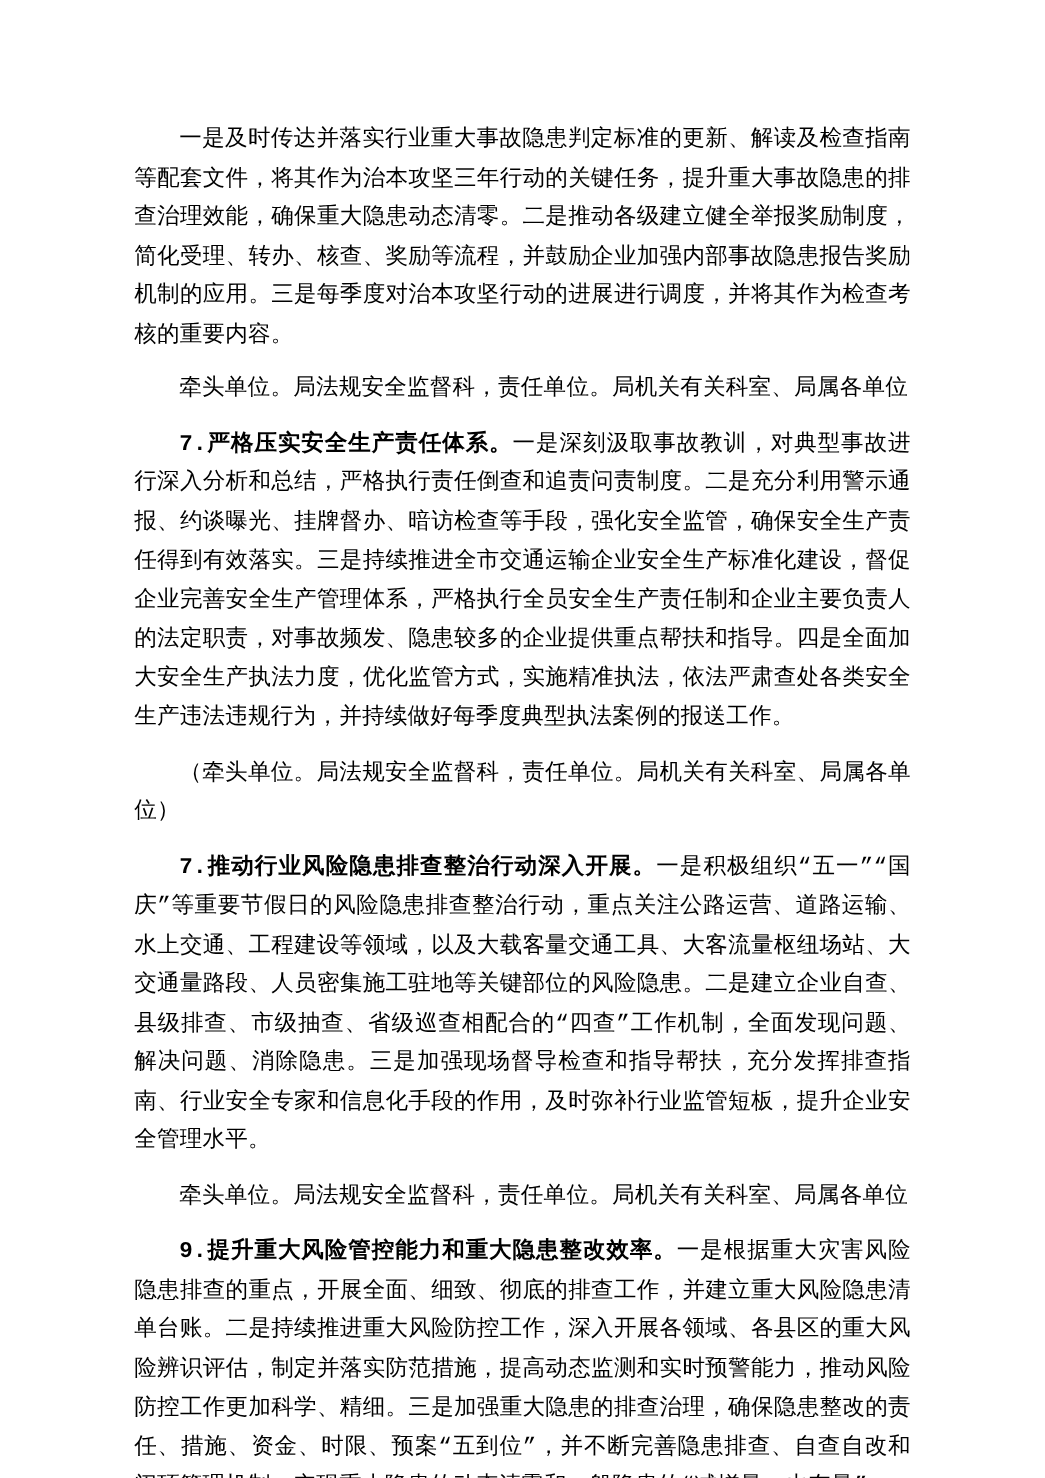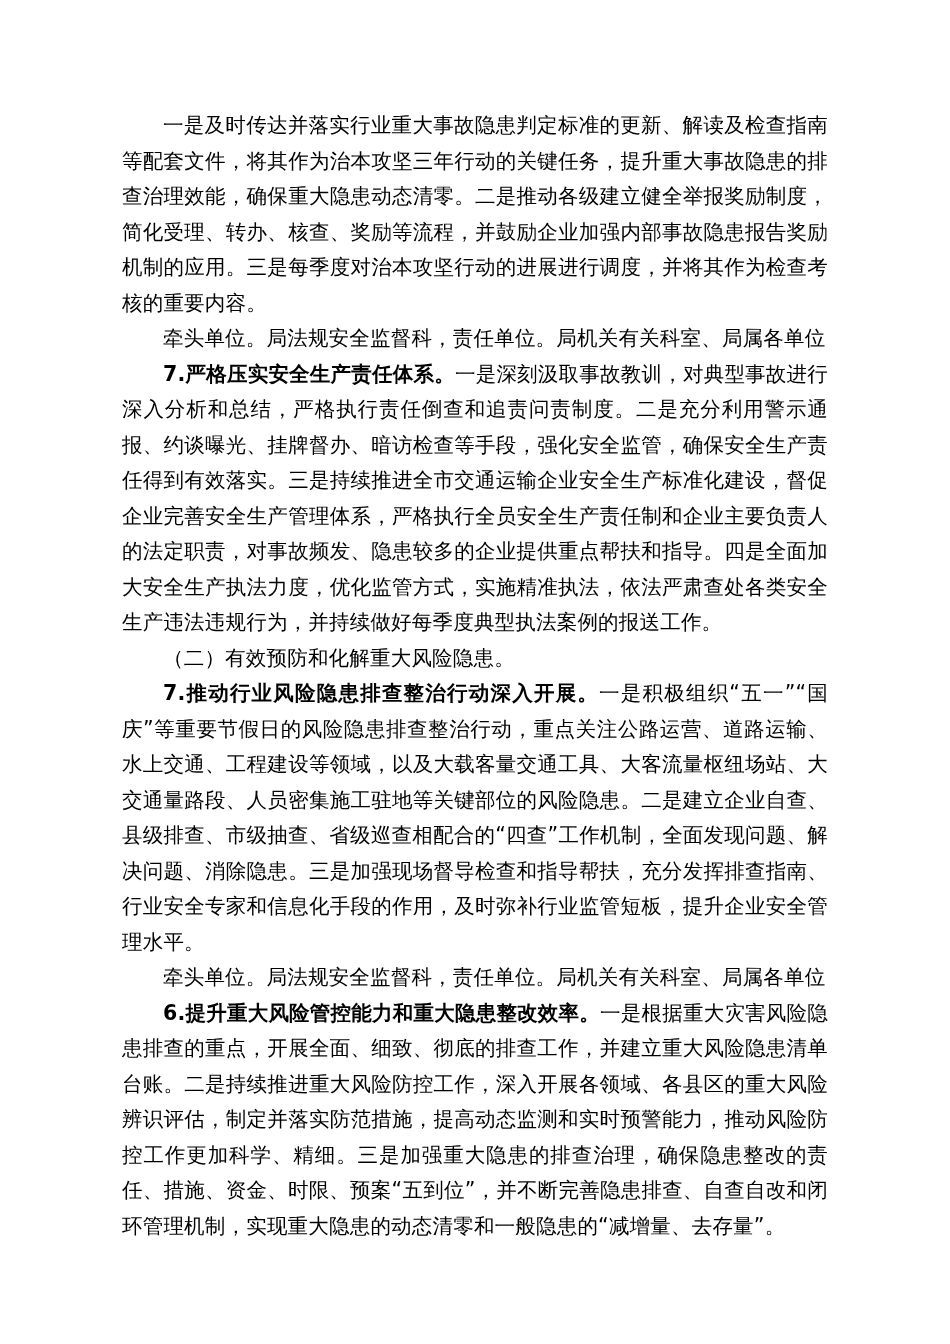--- a/index.html
+++ b/index.html
@@ -31,20 +31,22 @@
     color: #000000;
     text-align: justify;
     text-justify: inter-ideograph;
     letter-spacing: 0.2px;
     word-break: break-all;
   }
   .indent {
     text-indent: 2em;
   }
   .gap {
+    margin-top: 15px;
+    font-family: Liberation Mono, monospace;
   }
   .para b {
     font-weight: bold;
   }
 </style>
 </head>
 <body>
 
 <div class="page">
   <div class="content">
@@ -54,31 +56,31 @@
     </p>
 
     <p class="para indent gap">
       <span>牵头单位。局法规安全监督科，责任单位。局机关有关科室、局属各单位</span>
     </p>
 
     <p class="para indent gap">
       <b>7.严格压实安全生产责任体系。</b><span>一是深刻汲取事故教训，对典型事故进行深入分析和总结，严格执行责任倒查和追责问责制度。二是充分利用警示通报、约谈曝光、挂牌督办、暗访检查等手段，强化安全监管，确保安全生产责任得到有效落实。三是持续推进全市交通运输企业安全生产标准化建设，督促企业完善安全生产管理体系，严格执行全员安全生产责任制和企业主要负责人的法定职责，对事故频发、隐患较多的企业提供重点帮扶和指导。四是全面加大安全生产执法力度，优化监管方式，实施精准执法，依法严肃查处各类安全生产违法违规行为，并持续做好每季度典型执法案例的报送工作。</span>
     </p>
 
+    <p class="para indent gap">
+      <span>（牵头单位。局法规安全监督科，责任单位。局机关有关科室、局属各单位）</span>
+    </p>
 
-    <p class="para indent gap">
-      <span>（二）有效预防和化解重大风险隐患。</span>
-    </p>
 
     <p class="para indent gap">
       <b>7.推动行业风险隐患排查整治行动深入开展。</b><span>一是积极组织“五一”“国庆”等重要节假日的风险隐患排查整治行动，重点关注公路运营、道路运输、水上交通、工程建设等领域，以及大载客量交通工具、大客流量枢纽场站、大交通量路段、人员密集施工驻地等关键部位的风险隐患。二是建立企业自查、县级排查、市级抽查、省级巡查相配合的“四查”工作机制，全面发现问题、解决问题、消除隐患。三是加强现场督导检查和指导帮扶，充分发挥排查指南、行业安全专家和信息化手段的作用，及时弥补行业监管短板，提升企业安全管理水平。</span>
     </p>
 
     <p class="para indent gap">
       <span>牵头单位。局法规安全监督科，责任单位。局机关有关科室、局属各单位</span>
     </p>
 
     <p class="para indent gap">
-      <b>6.提升重大风险管控能力和重大隐患整改效率。</b><span>一是根据重大灾害风险隐患排查的重点，开展全面、细致、彻底的排查工作，并建立重大风险隐患清单台账。二是持续推进重大风险防控工作，深入开展各领域、各县区的重大风险辨识评估，制定并落实防范措施，提高动态监测和实时预警能力，推动风险防控工作更加科学、精细。三是加强重大隐患的排查治理，确保隐患整改的责任、措施、资金、时限、预案“五到位”，并不断完善隐患排查、自查自改和闭环管理机制，实现重大隐患的动态清零和一般隐患的“减增量、去存量”。</span>
+      <b>9.提升重大风险管控能力和重大隐患整改效率。</b><span>一是根据重大灾害风险隐患排查的重点，开展全面、细致、彻底的排查工作，并建立重大风险隐患清单台账。二是持续推进重大风险防控工作，深入开展各领域、各县区的重大风险辨识评估，制定并落实防范措施，提高动态监测和实时预警能力，推动风险防控工作更加科学、精细。三是加强重大隐患的排查治理，确保隐患整改的责任、措施、资金、时限、预案“五到位”，并不断完善隐患排查、自查自改和闭环管理机制，实现重大隐患的动态清零和一般隐患的“减增量、去存量”。</span>
     </p>
 
   </div>
 </div>
 
 </body></html>

